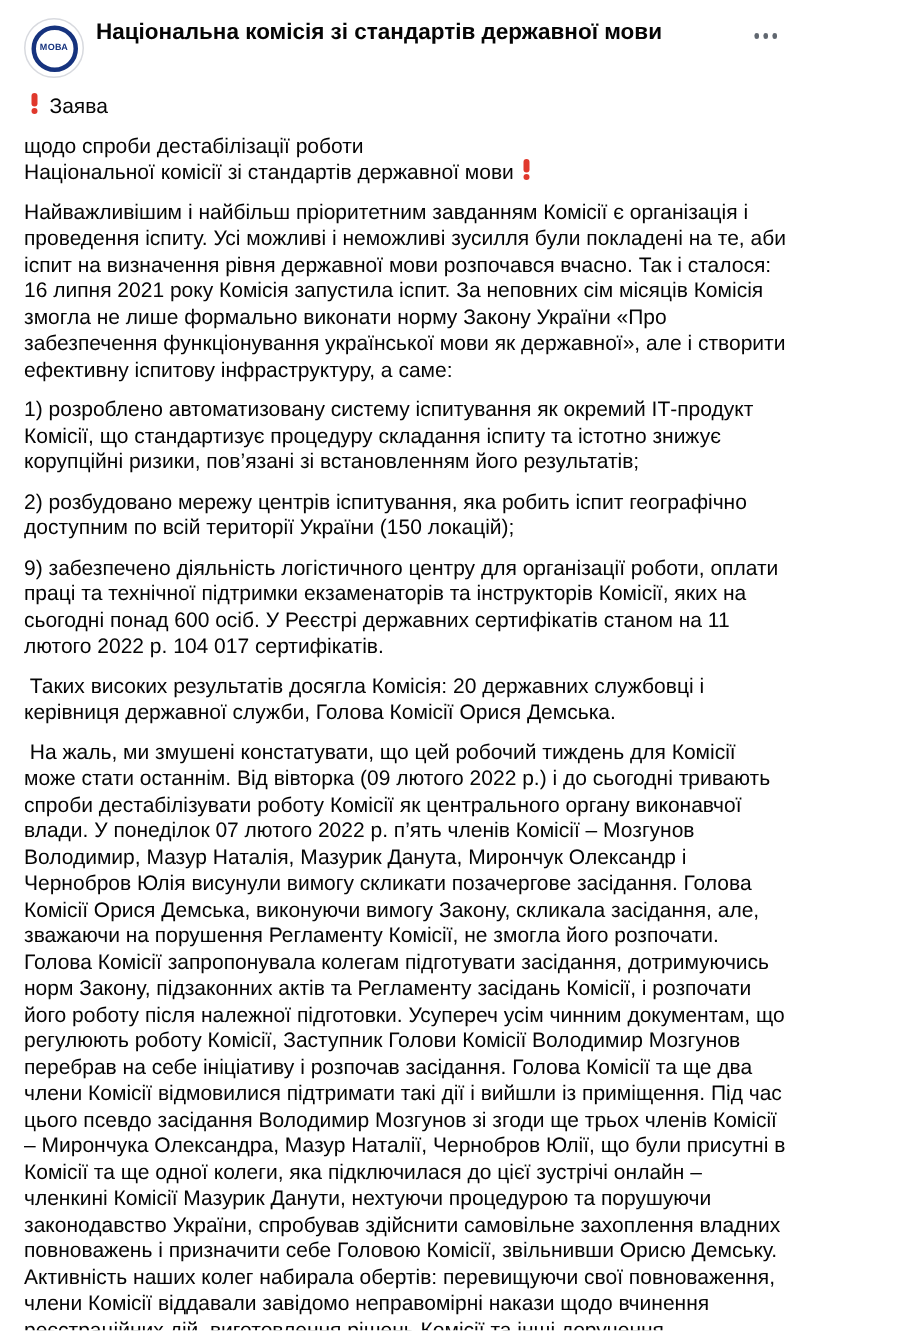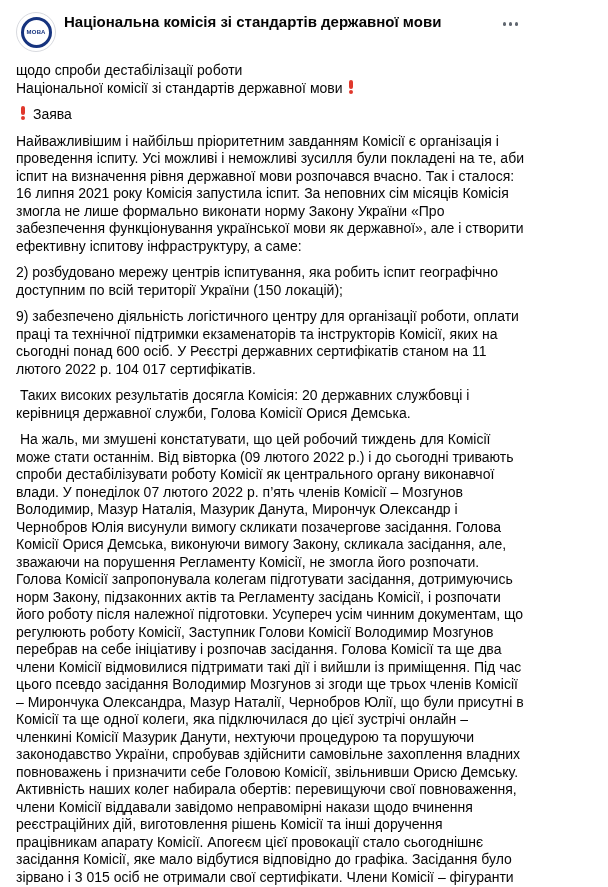--- a/index.html
+++ b/index.html
@@ -71,23 +71,24 @@
       <div class="page-name">Національна комісія зі стандартів державної мови</div>
     </div>
     <div class="more-btn">
       <i></i>
       <i></i>
       <i></i>
     </div>
   </div>
 
   <div class="post-body">
+    <p><span class="excl-icon excl-lead"></span><span>Заява</span></p>
     <p><span>щодо спроби дестабілізації роботи</span><br><span>Національної комісії зі стандартів державної мови</span><span class="excl-icon excl-trail"></span></p>
-    <p><span class="excl-icon excl-lead"></span><span>Заява</span></p>
 
     <p>Найважливішим і найбільш пріоритетним завданням Комісії є організація і проведення іспиту. Усі можливі і неможливі зусилля були покладені на те, аби іспит на визначення рівня державної мови розпочався вчасно. Так і сталося: 16 липня 2021 року Комісія запустила іспит. За неповних сім місяців Комісія змогла не лише формально виконати норму Закону України «Про забезпечення функціонування української мови як державної», але і створити ефективну іспитову інфраструктуру, а саме:</p>
+    <p>1) розроблено автоматизовану систему іспитування як окремий ІТ-продукт Комісії, що стандартизує процедуру складання іспиту та істотно знижує корупційні ризики, пов’язані зі встановленням його результатів;</p>
     <p>2) розбудовано мережу центрів іспитування, яка робить іспит географічно доступним по всій території України (150 локацій);</p>
     <p>9) забезпечено діяльність логістичного центру для організації роботи, оплати праці та технічної підтримки екзаменаторів та інструкторів Комісії, яких на сьогодні понад 600 осіб. У Реєстрі державних сертифікатів станом на 11 лютого 2022 р. 104 017 сертифікатів.</p>
     <p> Таких високих результатів досягла Комісія: 20 державних службовці і керівниця державної служби, Голова Комісії Орися Демська.</p>
     <p> На жаль, ми змушені констатувати, що цей робочий тиждень для Комісії може стати останнім. Від вівторка (09 лютого 2022 р.) і до сьогодні тривають спроби дестабілізувати роботу Комісії як центрального органу виконавчої влади. У понеділок 07 лютого 2022 р. п’ять членів Комісії – Мозгунов Володимир, Мазур Наталія, Мазурик Данута, Мирончук Олександр і Чернобров Юлія висунули вимогу скликати позачергове засідання. Голова Комісії Орися Демська, виконуючи вимогу Закону, скликала засідання, але, зважаючи на порушення Регламенту Комісії, не змогла його розпочати. Голова Комісії запропонувала колегам підготувати засідання, дотримуючись норм Закону, підзаконних актів та Регламенту засідань Комісії, і розпочати його роботу після належної підготовки. Усупереч усім чинним документам, що регулюють роботу Комісії, Заступник Голови Комісії Володимир Мозгунов перебрав на себе ініціативу і розпочав засідання. Голова Комісії та ще два члени Комісії відмовилися підтримати такі дії і вийшли із приміщення. Під час цього псевдо засідання Володимир Мозгунов зі згоди ще трьох членів Комісії – Мирончука Олександра, Мазур Наталії, Чернобров Юлії, що були присутні в Комісії та ще одної колеги, яка підключилася до цієї зустрічі онлайн – членкині Комісії Мазурик Данути, нехтуючи процедурою та порушуючи законодавство України, спробував здійснити самовільне захоплення владних повноважень і призначити себе Головою Комісії, звільнивши Орисю Демську. Активність наших колег набирала обертів: перевищуючи свої повноваження, члени Комісії віддавали завідомо неправомірні накази щодо вчинення реєстраційних дій, виготовлення рішень Комісії та інші доручення працівникам апарату Комісії. Апогеєм цієї провокації стало сьогоднішнє засідання Комісії, яке мало відбутися відповідно до графіка. Засідання було зірвано і 3 015 осіб не отримали свої сертифікати. Члени Комісії – фігуранти подій цього тижня – вже практикували</p>
   </div>
 
 </div>
 
 </body></html>

